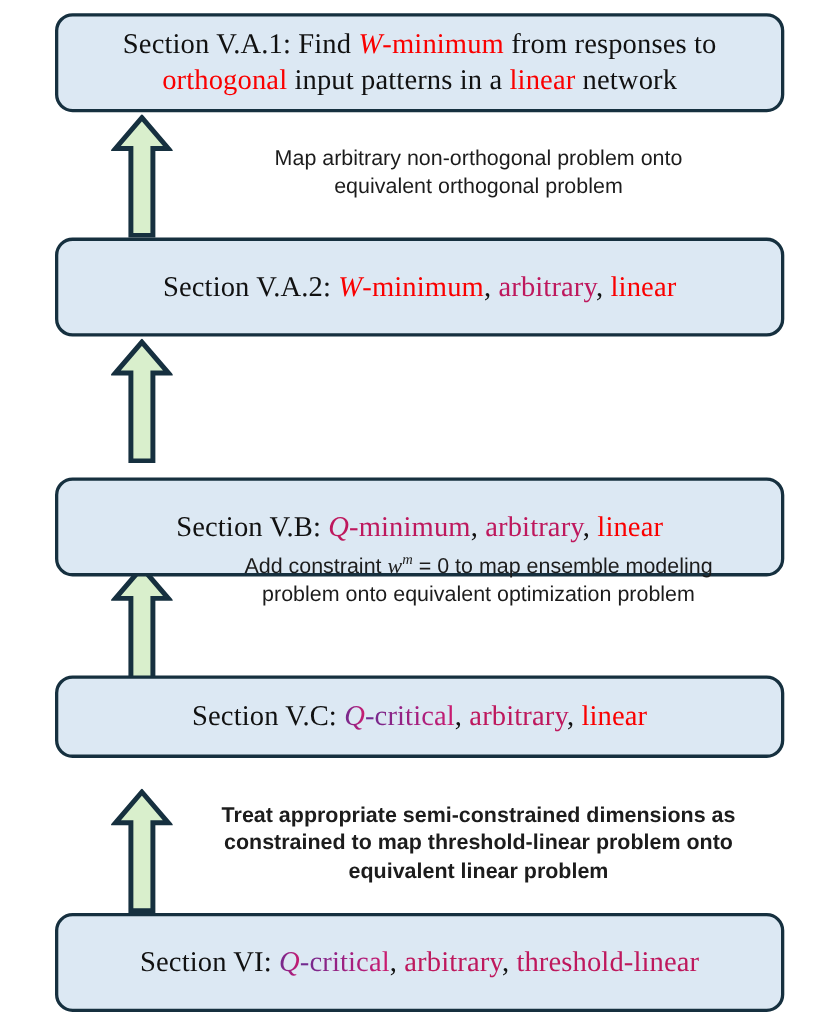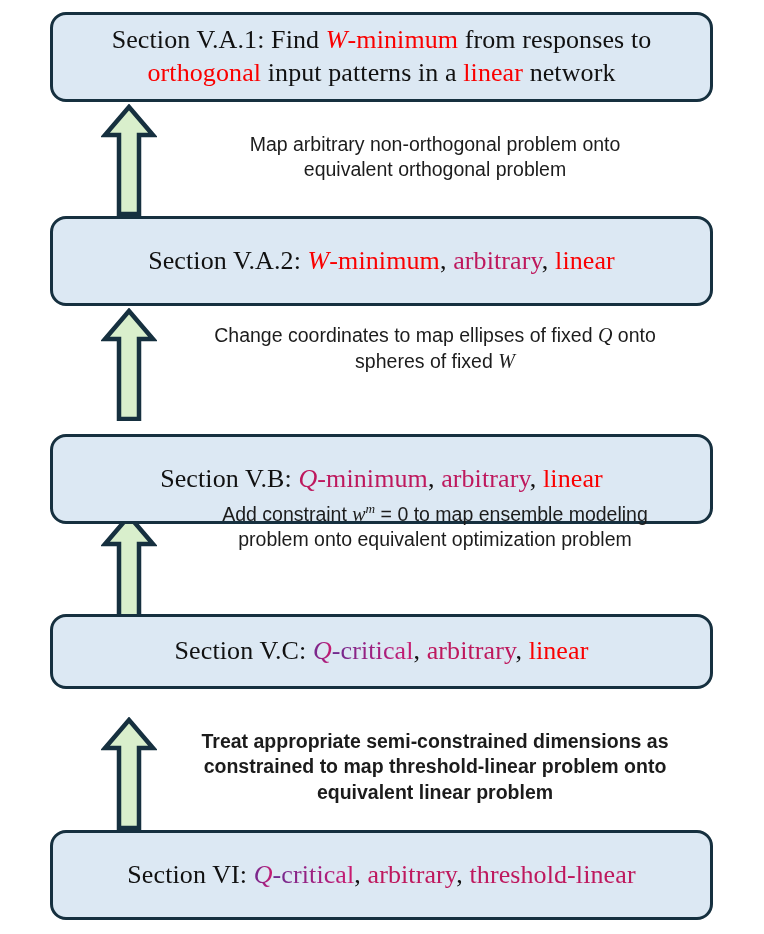--- a/index.html
+++ b/index.html
@@ -104,24 +104,20 @@
       <span>Section V.A.2: </span><span class="red mathit">W</span><span class="red">-minimum</span><span class="punct">, </span><span class="blue">arbitrary</span><span class="punct">, </span><span class="red">linear</span>
     </div>
   </div>
 
   <div class="arrow" id="arrow-2">
     <svg viewBox="0 0 56 113" preserveAspectRatio="none">
       <polygon points="28,3 52,31 38,31 38,111 18,111 18,31 4,31" fill="#d9efcc" stroke="#16303f" stroke-width="4.5" stroke-linejoin="miter"></polygon>
     </svg>
   </div>
 
-  <div class="edge-label" id="label-2">
-    <div><span>Change coordinates to map ellipses of fixed </span><span class="mathit">Q</span><span> onto</span></div>
-    <div><span>spheres of fixed </span><span class="mathit">W</span></div>
-  </div>
 
   <div class="node" id="node-3">
     <div class="node-text">
       <span>Section V.B: </span><span class="blue mathit">Q</span><span class="blue">-minimum</span><span class="punct">, </span><span class="blue">arbitrary</span><span class="punct">, </span><span class="red">linear</span>
     </div>
   </div>
 
   <div class="arrow" id="arrow-3">
     <svg viewBox="0 0 56 112" preserveAspectRatio="none">
       <polygon points="28,3 52,31 38,31 38,110 18,110 18,31 4,31" fill="#d9efcc" stroke="#16303f" stroke-width="4.5" stroke-linejoin="miter"></polygon>

